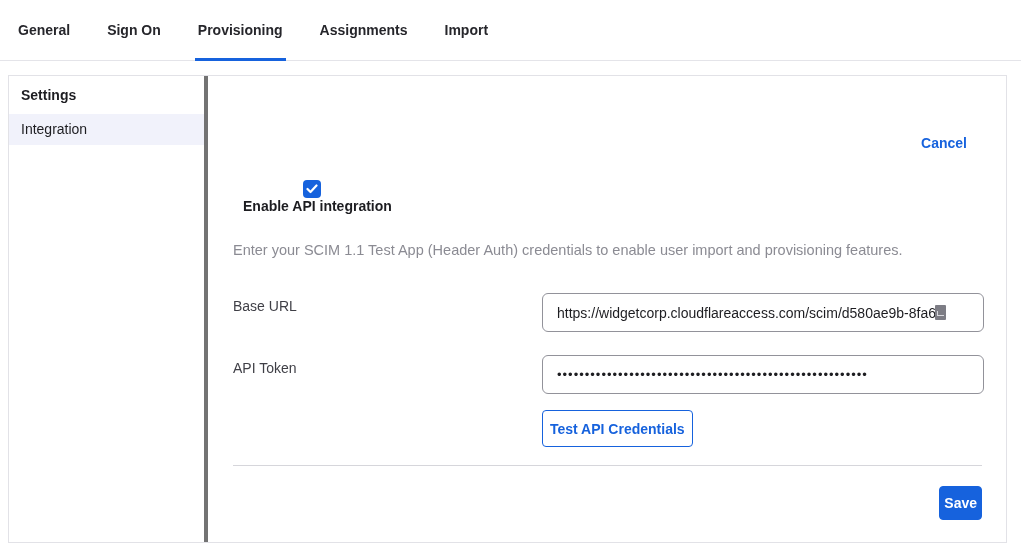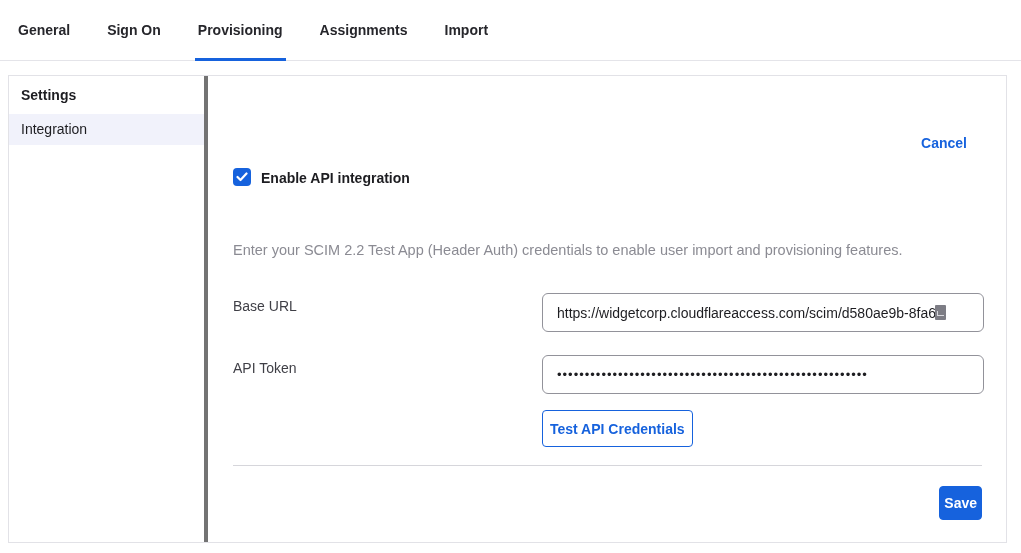--- a/index.html
+++ b/index.html
@@ -28,22 +28,22 @@
   .sidebar-item { height: 31px; line-height: 31px; padding-left: 12px;
     font-size: 14px; color: #1d1d21; cursor: pointer; }
   .sidebar-item.selected { background: #f1f2fb; }
 
   
   .main { position: absolute; left: 200px; top: 0; right: 0; bottom: 0; }
 
   .cancel-link { position: absolute; top: 59px; right: 39px; color: #1662dd;
     font-size: 14px; font-weight: 700; cursor: pointer; text-decoration: none; }
 
-  .checkbox-row { position: absolute; top: 92px; left: 24px; display: flex;
-    align-items: flex-end; }
+  .checkbox-row { position: absolute; top: 104px; left: 24px; display: flex;
+    align-items: center; flex-direction: column; }
   .checkbox { width: 18px; height: 18px; border-radius: 4px; background: #1662dd;
     display: flex; align-items: center; justify-content: center; cursor: pointer;
     flex: none; }
   .checkbox svg { display: block; }
   .checkbox-label { margin-left: 10px; font-size: 14px; font-weight: 700;
     color: #1d1d21; }
 
   .description { position: absolute; top: 166px; left: 24px; right: 24px;
     font-size: 14.5px; color: #8b8b93; }
 
@@ -103,21 +103,21 @@
 
     <div class="checkbox-row">
       <span class="checkbox">
         <svg width="12" height="10" viewBox="0 0 12 10">
           <polyline points="1.5,5 4.5,8 10.5,1.5" fill="none" stroke="#ffffff" stroke-width="2.2" stroke-linecap="round" stroke-linejoin="round"></polyline>
         </svg>
       </span>
       <span class="checkbox-label">Enable API integration</span>
     </div>
 
-    <p class="description">Enter your SCIM 2.2 Test App (Header Auth) credentials to enable user import and provisioning features.</p>
+    <p class="description">Enter your SCIM 1.1 Test App (Header Auth) credentials to enable user import and provisioning features.</p>
 
     <label class="field-label base-url">Base URL</label>
     <div class="text-input base-url">
       <span class="input-text">https://widgetcorp.cloudflareaccess.com/scim/d580ae9b-8fa6</span>
       <span class="selection-block"></span>
     </div>
 
     <label class="field-label api-token">API Token</label>
     <div class="text-input api-token">
       <span class="token-text">••••••••••••••••••••••••••••••••••••••••••••••••••••••••</span>

